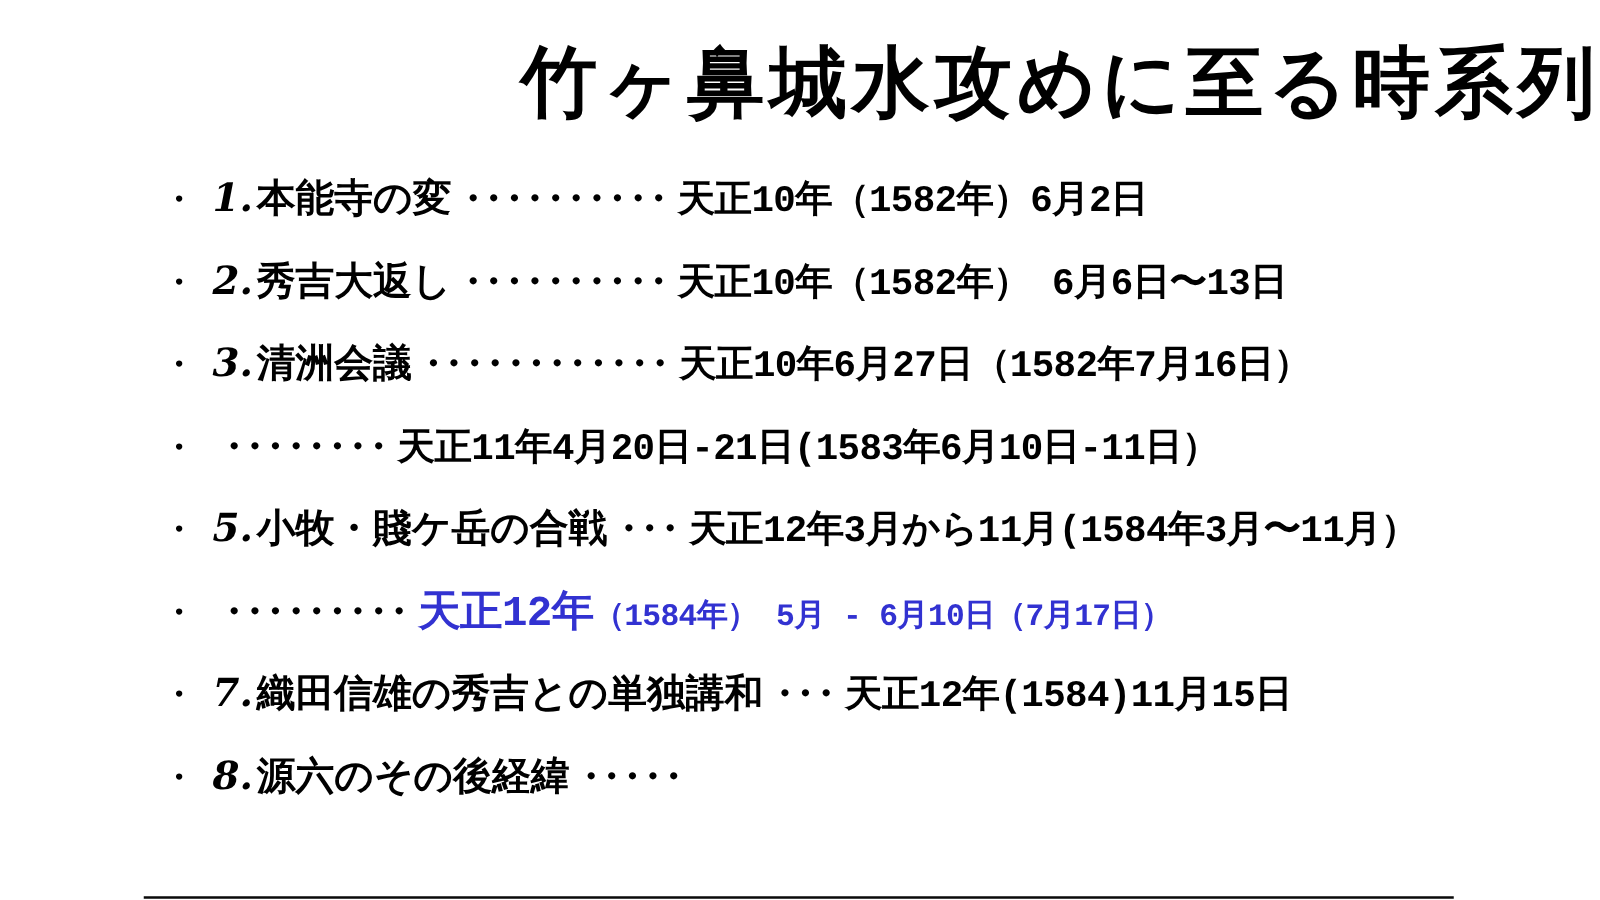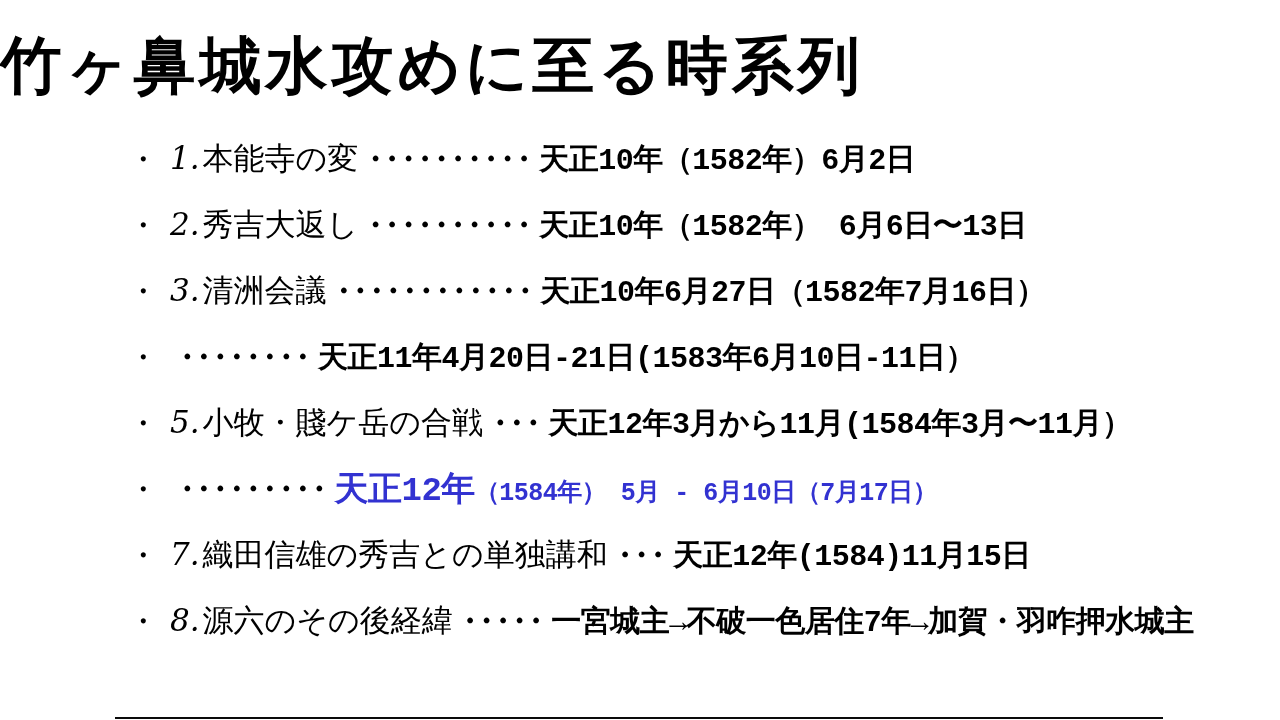--- a/index.html
+++ b/index.html
@@ -12,21 +12,21 @@
     overflow: hidden;
     font-family: "DejaVu Serif", serif;
     color: #000;
   }
   .title {
     position: absolute;
     top: 32px;
     left: 0;
     width: 100%;
     margin: 0;
-    text-align: left;
+    text-align: right;
     font-size: 62px;
     line-height: 1.1;
     font-weight: bold;
     letter-spacing: 4px;
     font-family: "DejaVu Serif", serif;
     color: #000;
   }
   .list {
     position: absolute;
     left: 130px;
@@ -40,21 +40,21 @@
     white-space: nowrap;
   }
   .bullet {
     font-size: 26px;
     font-weight: bold;
     margin-right: 14px;
     flex: 0 0 auto;
   }
   .name {
     font-size: 31px;
-    font-weight: normal;
+    font-weight: bold;
     font-family: "DejaVu Serif", serif;
     letter-spacing: 0px;
   }
   .num {
     font-style: italic;
     margin-right: 3px;
     color: #000;
   }
   .dots {
     font-size: 30px;
@@ -137,17 +137,16 @@
     <span class="bullet">・</span>
     <span class="name"><span class="num">7.</span><span class="label">織田信雄の秀吉との単独講和</span></span>
     <span class="dots">・・・</span>
     <span class="date"><span class="date-main">天正12年(1584)11月15日</span><span class="date-sub"></span></span>
   </div>
 
   <div class="row">
     <span class="bullet">・</span>
     <span class="name"><span class="num">8.</span><span class="label">源六のその後経緯</span></span>
     <span class="dots">・・・・・</span>
-    <span class="date"><span class="date-main">一宮城主→不破一色居住7年→加賀・羽咋押水城主</span><span class="date-sub"></span></span>
   </div>
 </div>
   <div class="bottom-rule"></div>
 </div>
 
 </body></html>

